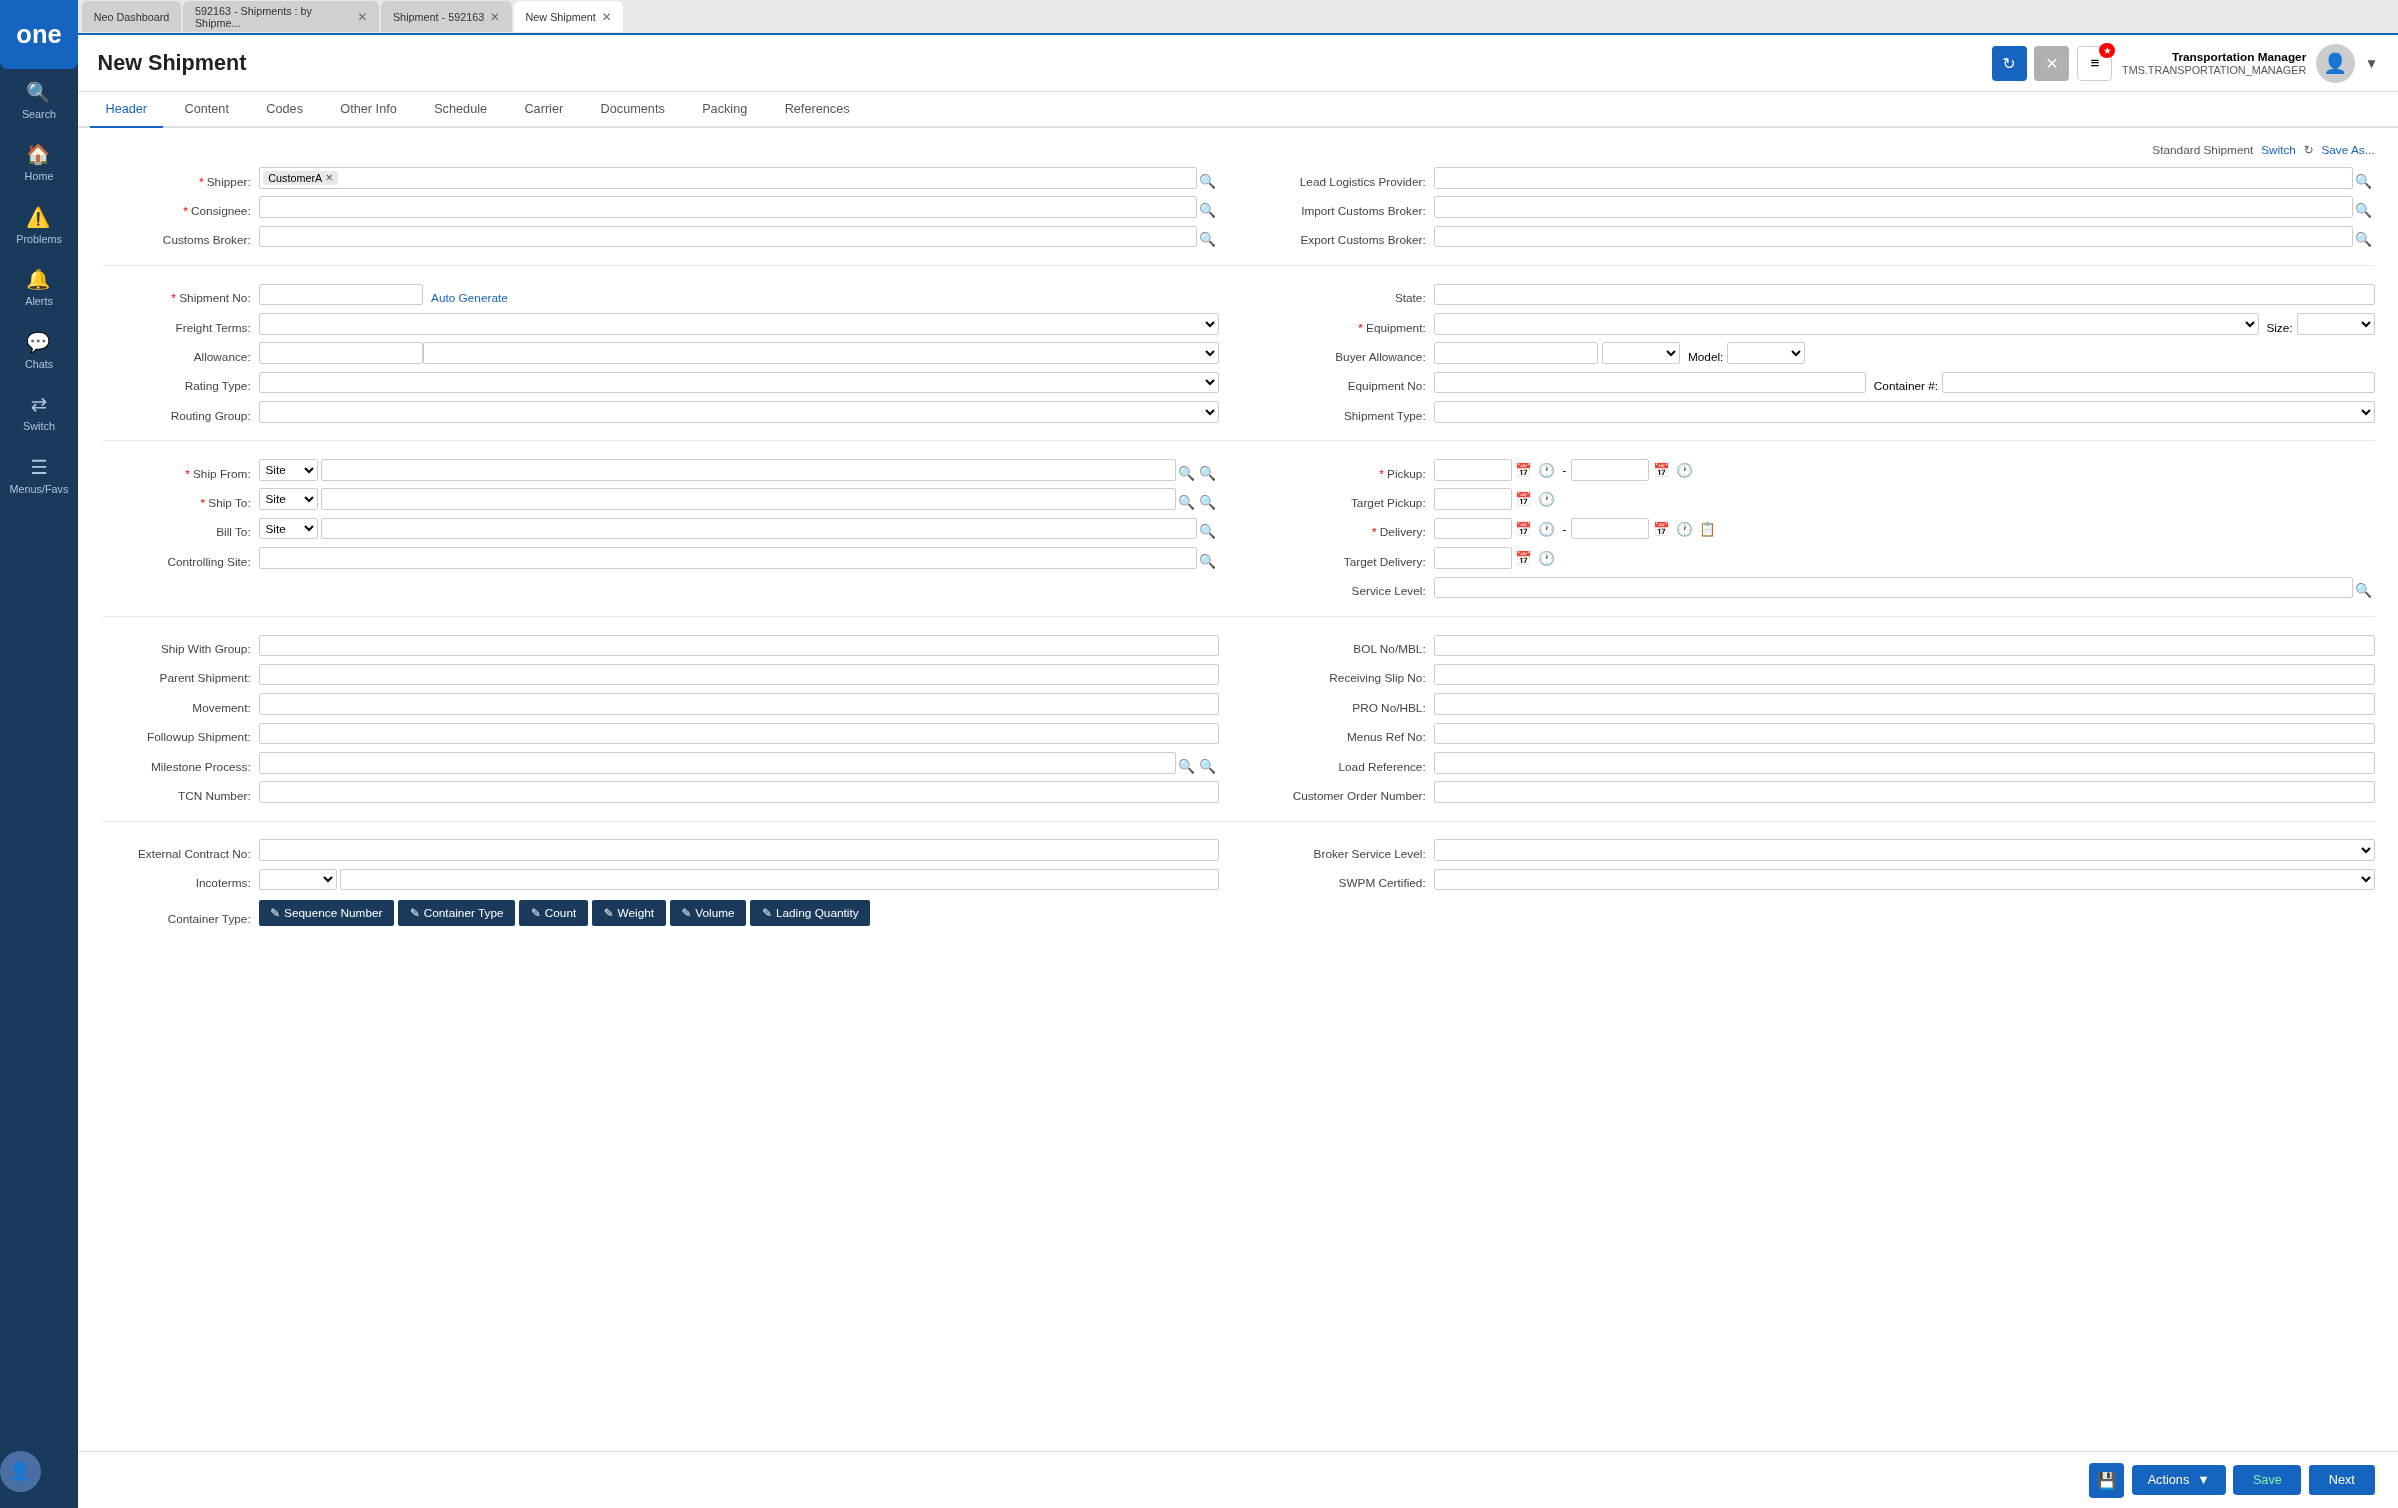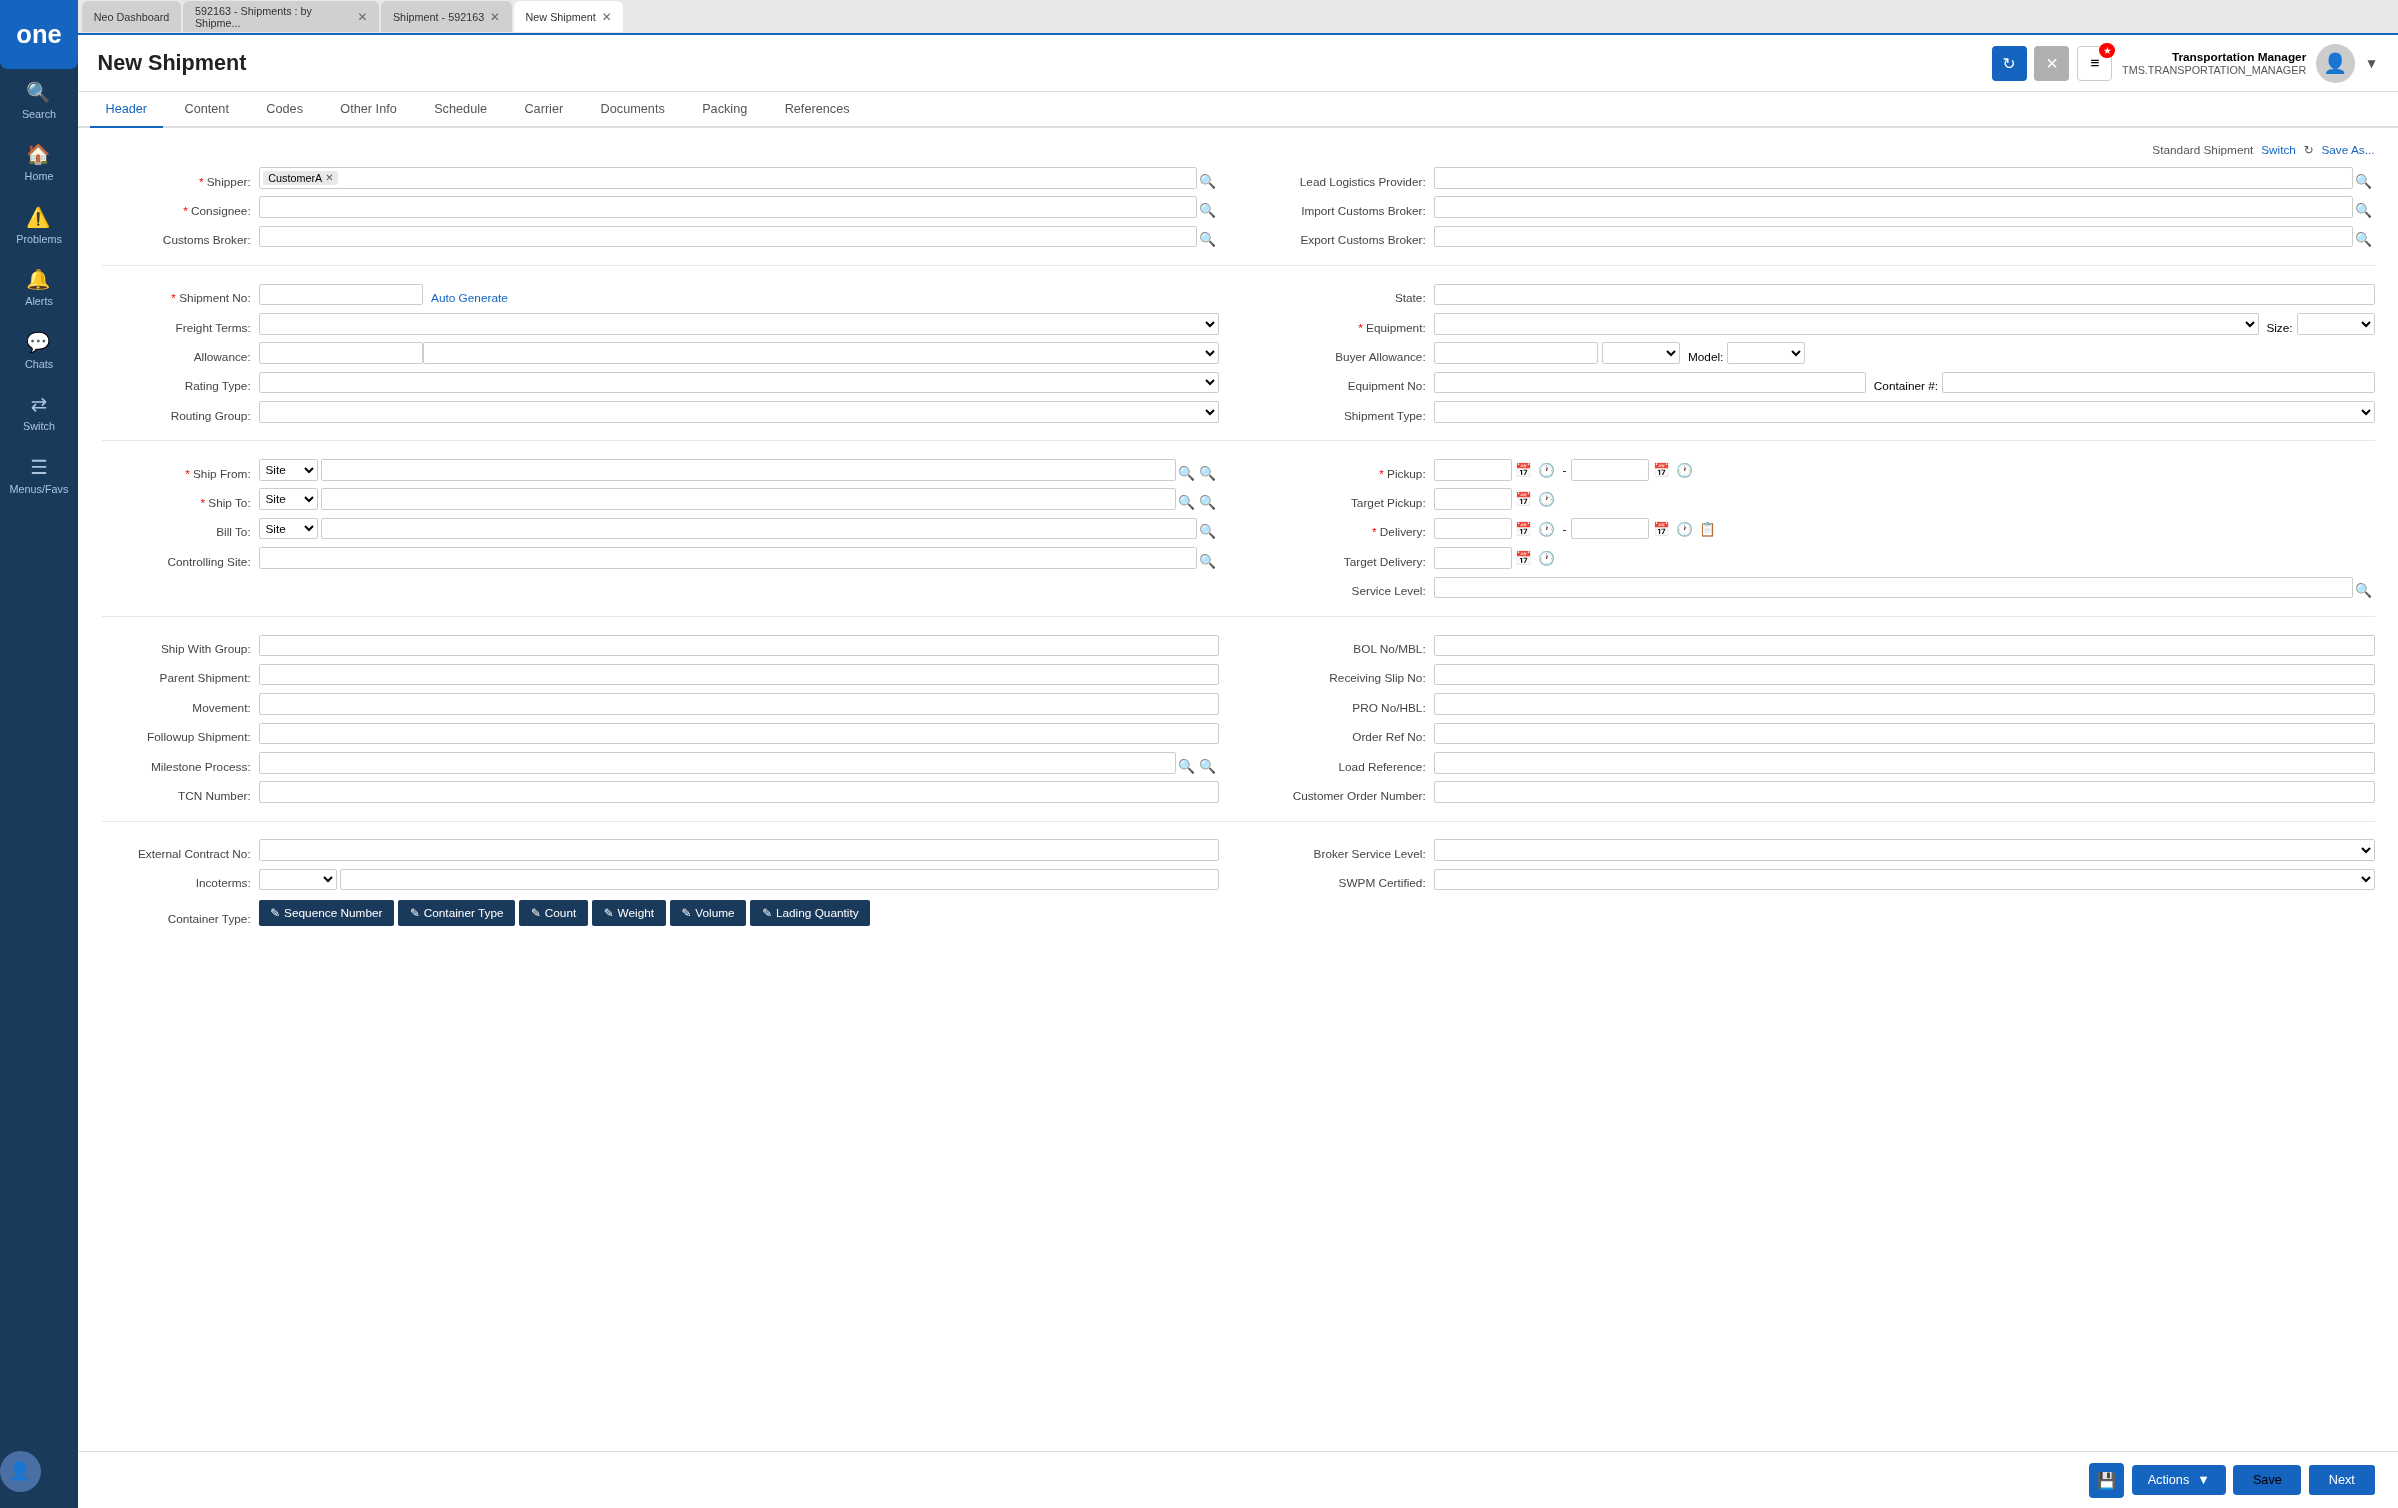--- a/index.html
+++ b/index.html
@@ -275,21 +275,21 @@
       width: 35px; height: 35px; border-radius: 3.9px;
       cursor: pointer; font-size: 15.7px;
     }
     .btn-actions {
       background: #1565c0; color: white; border: none;
       padding: 7.8px 15.7px; border-radius: 3.9px;
       cursor: pointer; font-size: 12.7px;
       display: flex; align-items: center; gap: 8px;
     }
     .btn-save {
-      background: #1565c0; color: #000000; border: none;
+      background: #1565c0; color: #86efac; border: none;
       padding: 7.8px 19.6px; border-radius: 3.9px;
       cursor: pointer; font-size: 12.7px;
     }
     .btn-next {
       background: #1565c0; color: white; border: none;
       padding: 7.8px 19.6px; border-radius: 3px;
       cursor: pointer; font-size: 12.7px;
     }
     .wide-label { width: 176px; }
 
@@ -692,21 +692,21 @@
           </div>
           <div class="field-row">
             <label class="field-label wide-label">Receiving Slip No:</label>
             <input class="field-input" type="text" style="flex: 1 1 0%;">
           </div>
           <div class="field-row">
             <label class="field-label wide-label">PRO No/HBL:</label>
             <input class="field-input" type="text" style="flex: 1 1 0%;">
           </div>
           <div class="field-row">
-            <label class="field-label wide-label">Order Ref No:</label>
+            <label class="field-label wide-label">Menus Ref No:</label>
             <input class="field-input" type="text" style="flex: 1 1 0%;">
           </div>
           <div class="field-row">
             <label class="field-label wide-label">Load Reference:</label>
             <input class="field-input" type="text" style="flex: 1 1 0%;">
           </div>
           <div class="field-row">
             <label class="field-label wide-label">Customer Order Number:</label>
             <input class="field-input" type="text" style="flex: 1 1 0%;">
           </div>

